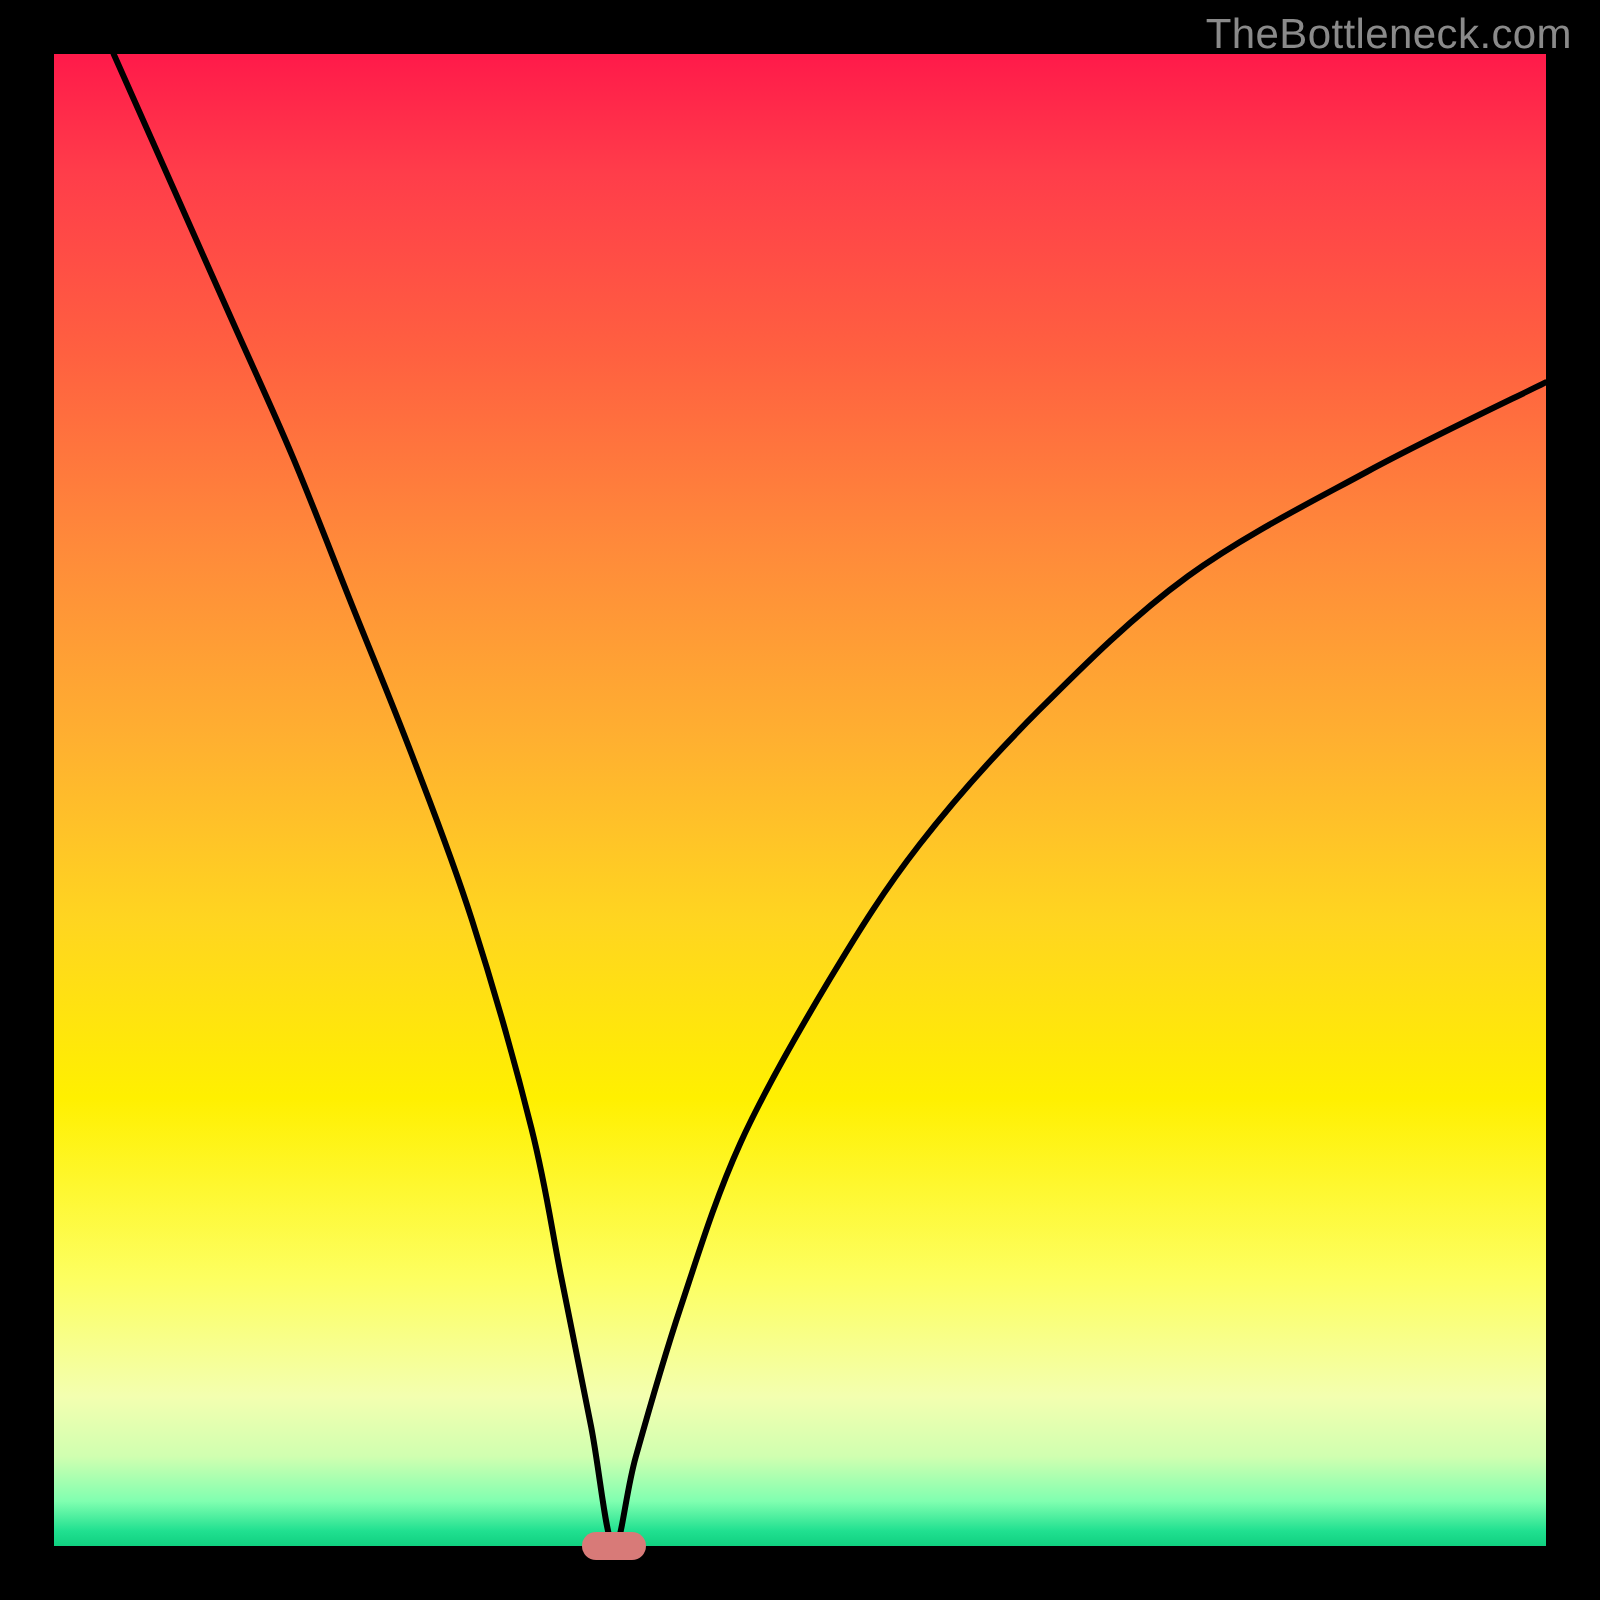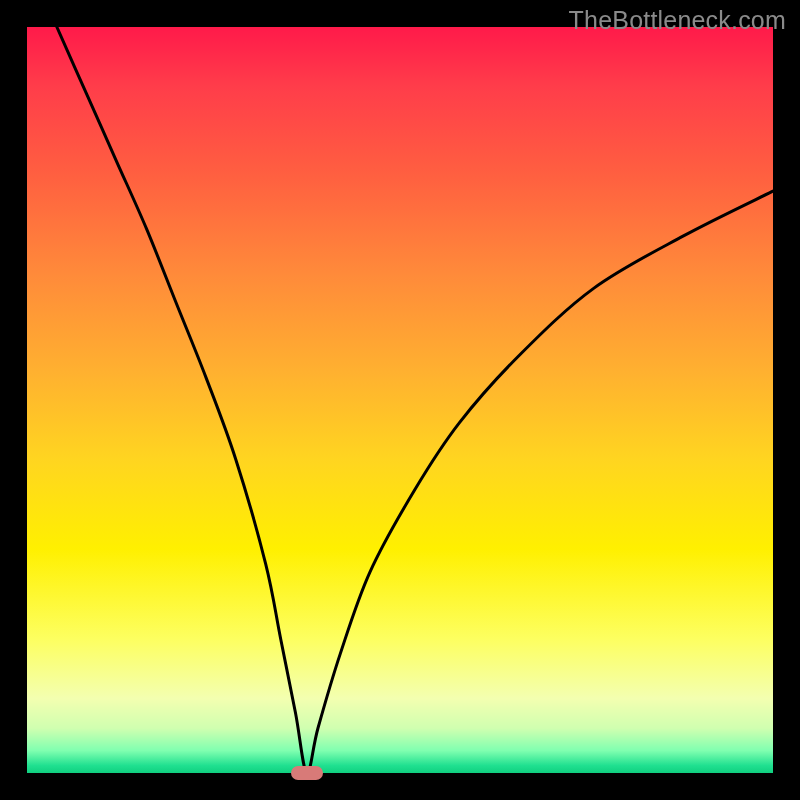--- a/index.html
+++ b/index.html
@@ -45,21 +45,21 @@
     height: 14px;
     background: #d87a78;
     border-radius: 7px;
     transform: translate(-50%, -50%);
   }
   .watermark {
     position: absolute;
     top: 6px;
     right: 14px;
     font-family: Arial, Helvetica, sans-serif;
-    font-size: 25px;
+    font-size: 21px;
     color: #8a8a8a;
     letter-spacing: 0.2px;
   }
 </style>
 </head>
 <body>
 
 <div class="frame">
   <div class="plot-area">
     <svg class="curve-svg" viewBox="0 0 746 746" preserveAspectRatio="none">

